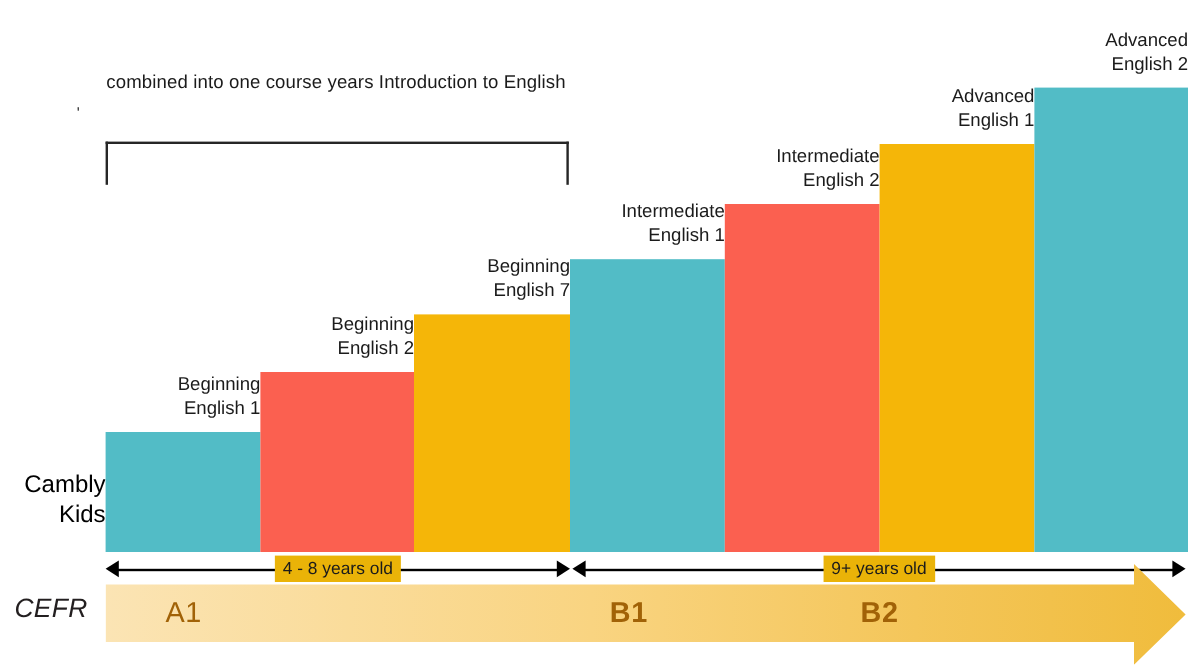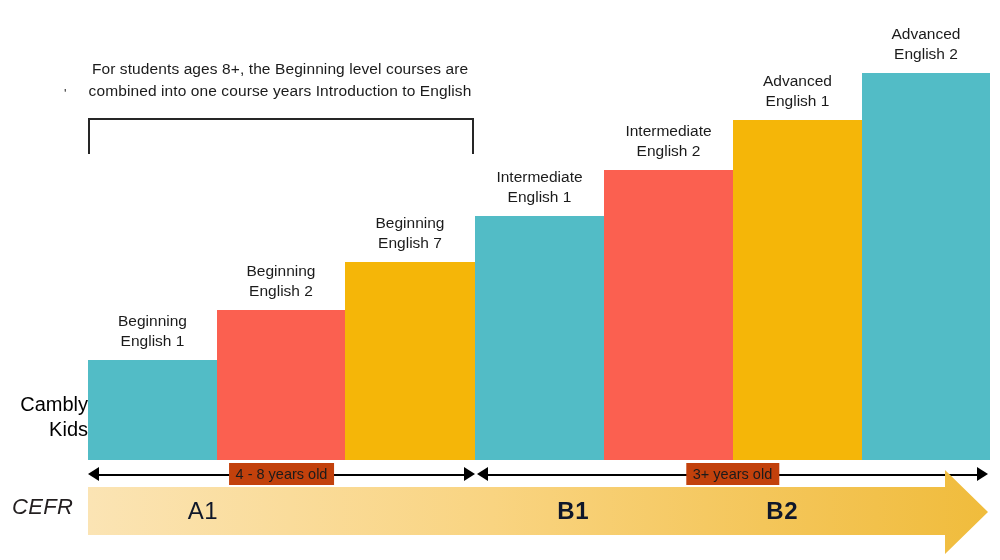--- a/index.html
+++ b/index.html
@@ -60,21 +60,21 @@
   }
 
   .bar-label {
     position: absolute;
     text-align: center;
     font-size: 15.5px;
     line-height: 1.3;
     color: #1b1b1b;
     white-space: nowrap;
   }
-  .bar-label span { display: block; }
+  .bar-label span { display: block; text-align: right; }
 
   
   .cambly-kids {
     position: absolute;
     right: 912px;       
     top: 392px;
     width: 78px;
     text-align: right;
     font-size: 20px;
     line-height: 1.25;
@@ -112,21 +112,21 @@
     border-top: 7px solid transparent;
     border-bottom: 7px solid transparent;
   }
   .age-range .head.left  { left: 0;  border-right: 11px solid #000; }
   .age-range .head.right { right: 0; border-left: 11px solid #000; }
   .age-range .txt {
     position: absolute;
     top: 0;
     left: 50%;
     transform: translateX(-50%);
-    background: #c2410c;
+    background: #eab308;
     padding: 0 7px;
     font-size: 14.5px;
     line-height: 22px;
     color: #1b1b1b;
     white-space: nowrap;
   }
 
   
   .cefr-arrow-wrap {
     position: absolute;
@@ -142,35 +142,34 @@
     left: 88px;
     top: 487px;
     width: 860px;
     height: 48px;
   }
   .cefr-tick {
     position: absolute;
     top: 0;
     height: 48px;
     line-height: 48px;
-    text-align: right;
+    text-align: center;
     font-size: 24px;
-    color: #0f172a;
+    color: #a16207;
     letter-spacing: 0.5px;
   }
 </style>
 </head>
 <body>
 
 <div id="stage">
 
   <div class="note-tick">'</div>
 
   <div class="note">
-    <span class="note-line">For students ages 8+, the Beginning level courses are</span>
     <span class="note-line">combined into one course years Introduction to English</span>
   </div>
   <div class="bracket"></div>
 
   <div class="cambly-kids">
     <span>Cambly</span>
     <span>Kids</span>
   </div>
   <div class="cefr-label">CEFR</div>
 
@@ -220,21 +219,21 @@
     <div class="line"></div>
     <div class="head left"></div>
     <div class="head right"></div>
     <div class="txt">4 - 8 years old</div>
   </div>
 
   <div class="age-range" style="left:477px; top:463px; width:511px;">
     <div class="line"></div>
     <div class="head left"></div>
     <div class="head right"></div>
-    <div class="txt">3+ years old</div>
+    <div class="txt">9+ years old</div>
   </div>
 
   <div class="cefr-arrow-wrap">
     <svg width="902" height="84" viewBox="0 0 902 84" xmlns="http://www.w3.org/2000/svg">
       <defs>
         <linearGradient id="cefrGrad" x1="0" y1="0" x2="1" y2="0">
           <stop offset="0%" stop-color="#fbe4b4"></stop>
           <stop offset="45%" stop-color="#f9d481"></stop>
           <stop offset="75%" stop-color="#f4c65a"></stop>
           <stop offset="100%" stop-color="#f0bc3c"></stop>

